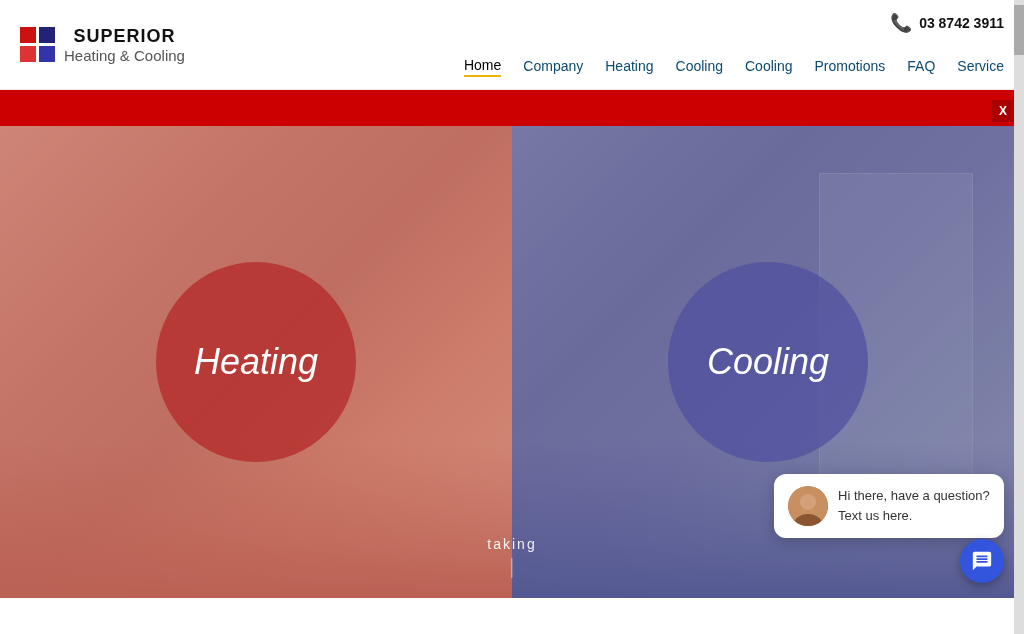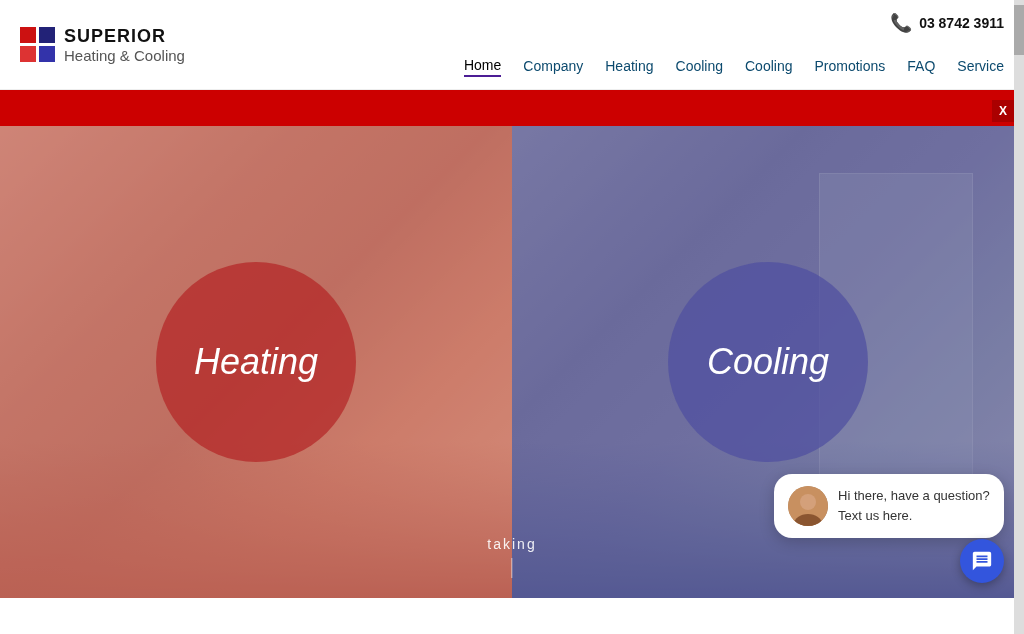--- a/index.html
+++ b/index.html
@@ -14,20 +14,21 @@
       padding: 10px 20px;
       height: 90px;
       position: relative;
       z-index: 10;
       border-bottom: 1px solid #eee;
     }
     #logo-area {
       display: flex;
       align-items: center;
       gap: 8px;
+      text-align: center;
     }
     #logo-grid {
       display: grid;
       grid-template-columns: 1fr 1fr;
       gap: 2px;
       width: 36px;
       height: 36px;
     }
     .logo-cell { width: 16px; height: 16px; }
     .logo-cell.red { background: #cc1111; }
@@ -75,21 +76,21 @@
     }
     .nav-item {
       font-size: 14px;
       color: #0c4a6e;
       cursor: pointer;
       text-decoration: none;
       padding-bottom: 2px;
     }
     .nav-item.active {
       color: #000;
-      border-bottom: 2px solid #4c1d95;
+      border-bottom: 2px solid #eab308;
     }
 
     
     #banner {
       background: #cc0000;
       color: #fff;
       text-align: center;
       padding: 18px 60px;
       position: relative;
       z-index: 9;
@@ -250,21 +251,21 @@
       font-size: 14px;
       letter-spacing: 2px;
     }
 
     
     #chat-bubble {
       position: absolute;
       bottom: 60px;
       right: 20px;
       background: #fff;
-      border-radius: 18px;
+      border-radius: 12px;
       padding: 12px 14px;
       width: 230px;
       display: flex;
       align-items: flex-start;
       gap: 10px;
       box-shadow: 0 4px 15px rgba(0,0,0,0.2);
       z-index: 20;
     }
     #chat-avatar {
       width: 40px;

